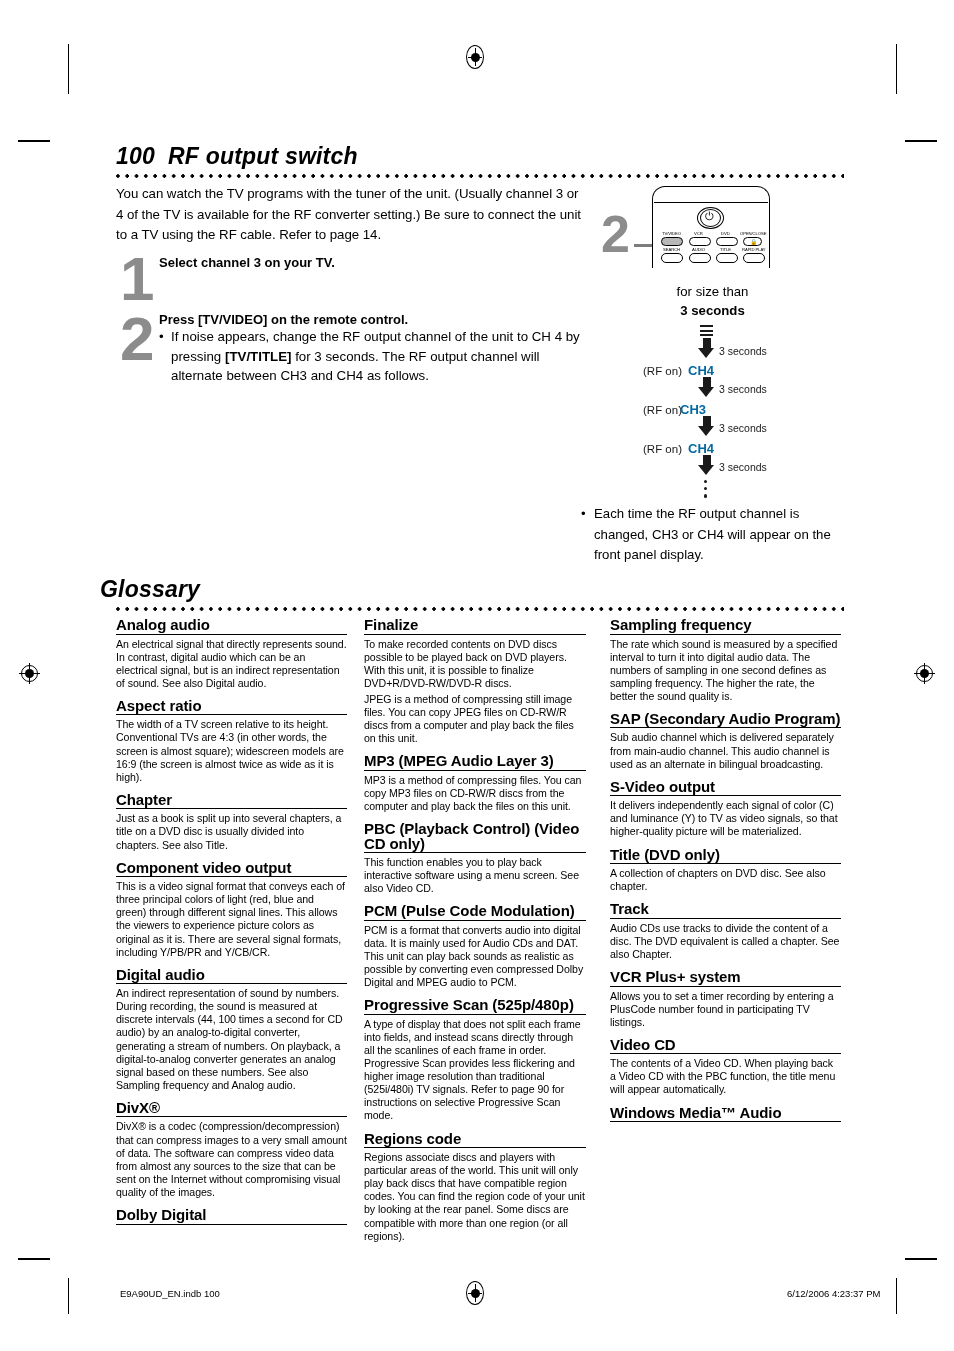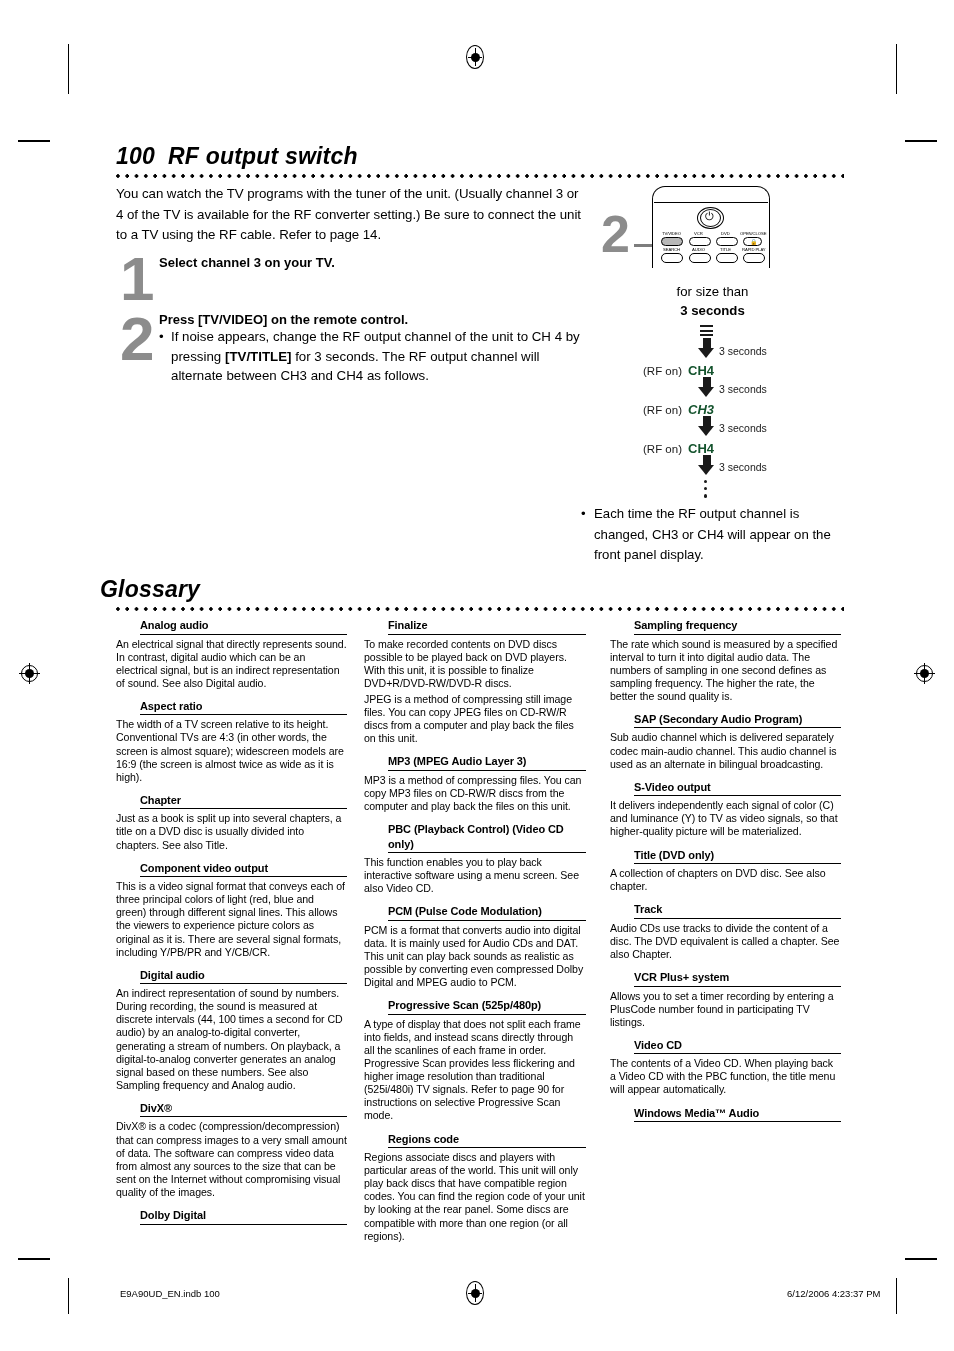--- a/index.html
+++ b/index.html
@@ -236,21 +236,21 @@
     position: absolute;
     font-size: 11.5px;
     color: #1a1a1a;
     white-space: nowrap;
     text-align: right;
   }
   .chlbl {
     position: absolute;
     font-size: 13px;
     font-weight: bold;
-    color: #14532d;
+    color: #0369a1;
     white-space: nowrap;
   }
   .dashes {
     position: absolute;
   }
   .dashes i {
     display: block;
     width: 13px; height: 2.3px;
     background: #1a1a1a;
     margin-bottom: 2.3px;
@@ -269,28 +269,27 @@
     line-height: 20.5px;
   }
   .note-right .bl { position: absolute; left: 0; }
 
   
   .gloss-col {
     position: absolute;
     top: 618px;
   }
   .g-term {
-    font-size: 11px;
+    font-size: 15px;
     font-weight: bold;
     line-height: 14.5px;
     border-bottom: 1.6px solid #000;
     padding-bottom: 1px;
     margin-top: 9px;
     letter-spacing: -0.1px;
-    margin-left: 24px;
   }
   .g-term:first-child { margin-top: 0; }
   .g-def {
     font-size: 10.6px;
     line-height: 13.1px;
     margin-top: 3px;
     letter-spacing: -0.05px;
     text-align: left;
   }
 
@@ -404,21 +403,21 @@
     <div class="secs" style="left:119px; top:20px;">3 seconds</div>
     <div class="rfon" style="left:22px; top:40px; width:60px;">(RF on)</div>
     <div class="chlbl" style="left:88px; top:38px;">CH4</div>
 
     <div class="arrow" style="left:98px; top:52px;">
       <span class="shaft"></span>
         <span class="head"></span>
     </div>
     <div class="secs" style="left:119px; top:58px;">3 seconds</div>
     <div class="rfon" style="left:22px; top:79px; width:60px;">(RF on)</div>
-    <div class="chlbl" style="left:88px; top:77px;font-style:italic;">CH3</div>
+    <div class="chlbl" style="left:80px; top:77px;">CH3</div>
 
     <div class="arrow" style="left:98px; top:91px;">
       <span class="shaft"></span>
         <span class="head"></span>
     </div>
     <div class="secs" style="left:119px; top:97px;">3 seconds</div>
     <div class="rfon" style="left:22px; top:118px; width:60px;">(RF on)</div>
     <div class="chlbl" style="left:88px; top:116px;">CH4</div>
 
     <div class="arrow" style="left:98px; top:130px;">
@@ -468,21 +467,21 @@
       <div class="g-def">PCM is a format that converts audio into digital data. It is mainly used for Audio CDs and DAT. This unit can play back sounds as realistic as possible by converting even compressed Dolby Digital and MPEG audio to PCM.</div>
       <div class="g-term">Progressive Scan (525p/480p)</div>
       <div class="g-def">A type of display that does not split each frame into fields, and instead scans directly through all the scanlines of each frame in order. Progressive Scan provides less flickering and higher image resolution than traditional (525i/480i) TV signals. Refer to page 90 for instructions on selective Progressive Scan mode.</div>
       <div class="g-term">Regions code</div>
       <div class="g-def">Regions associate discs and players with particular areas of the world. This unit will only play back discs that have compatible region codes. You can find the region code of your unit by looking at the rear panel. Some discs are compatible with more than one region (or all regions).</div>
     </div>
   <div class="gloss-col" style="left:610px; width:231px;">
       <div class="g-term">Sampling frequency</div>
       <div class="g-def">The rate which sound is measured by a specified interval to turn it into digital audio data. The numbers of sampling in one second defines as sampling frequency. The higher the rate, the better the sound quality is.</div>
       <div class="g-term">SAP (Secondary Audio Program)</div>
-      <div class="g-def">Sub audio channel which is delivered separately codec main-audio channel. This audio channel is used as an alternate in bilingual broadcasting.</div>
+      <div class="g-def">Sub audio channel which is delivered separately from main-audio channel. This audio channel is used as an alternate in bilingual broadcasting.</div>
       <div class="g-term">S-Video output</div>
       <div class="g-def">It delivers independently each signal of color (C) and luminance (Y) to TV as video signals, so that higher-quality picture will be materialized.</div>
       <div class="g-term">Title (DVD only)</div>
       <div class="g-def">A collection of chapters on DVD disc. See also chapter.</div>
       <div class="g-term">Track</div>
       <div class="g-def">Audio CDs use tracks to divide the content of a disc. The DVD equivalent is called a chapter. See also Chapter.</div>
       <div class="g-term">VCR Plus+ system</div>
       <div class="g-def">Allows you to set a timer recording by entering a PlusCode number found in participating TV listings.</div>
       <div class="g-term">Video CD</div>
       <div class="g-def">The contents of a Video CD. When playing back a Video CD with the PBC function, the title menu will appear automatically.</div>

